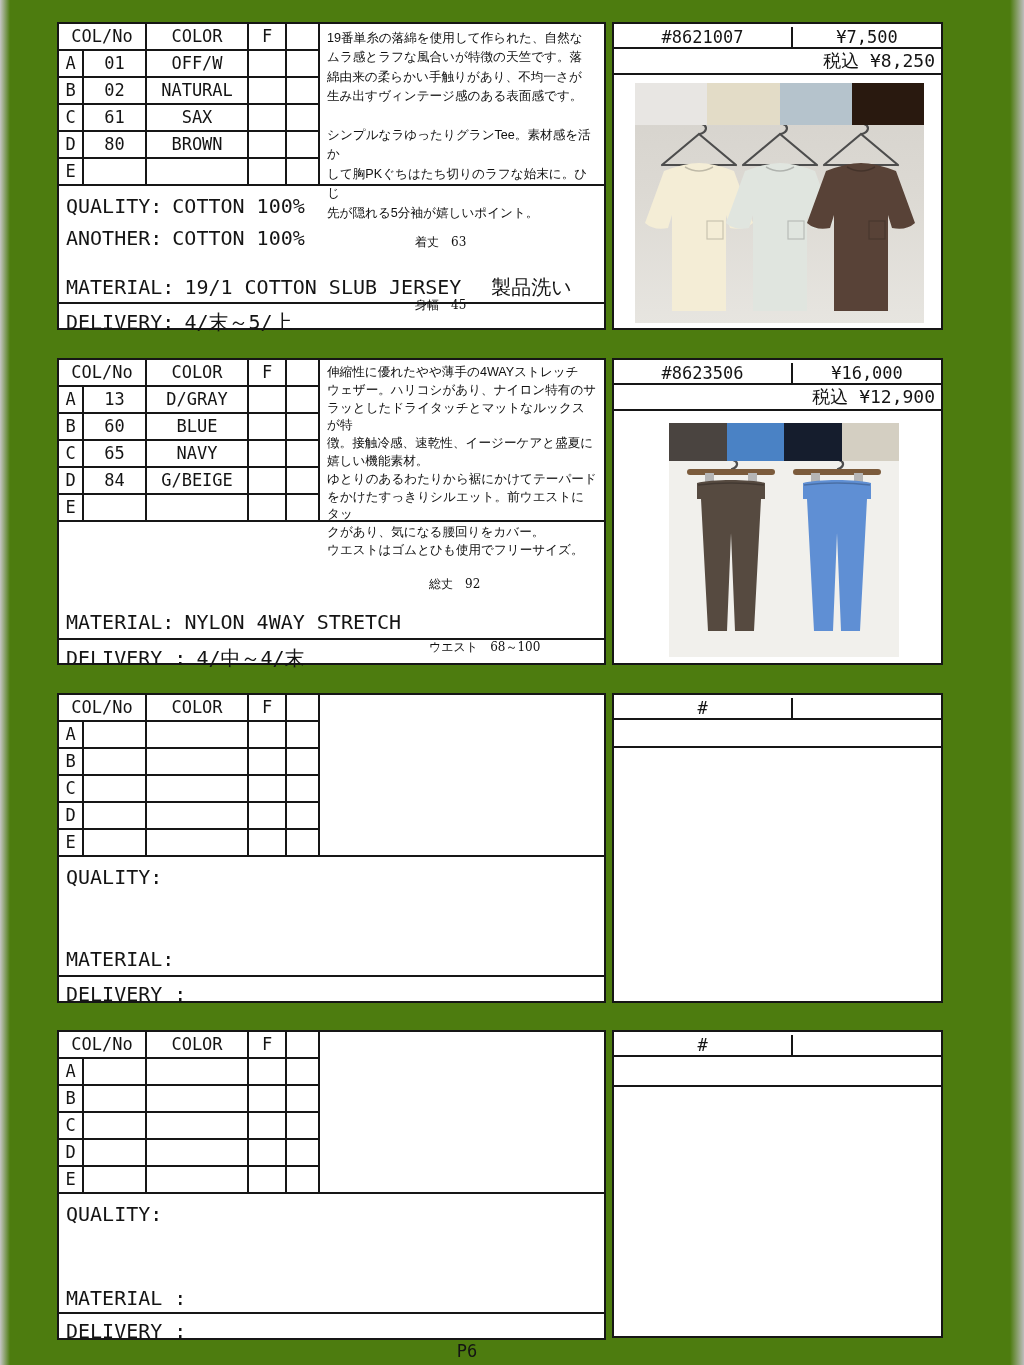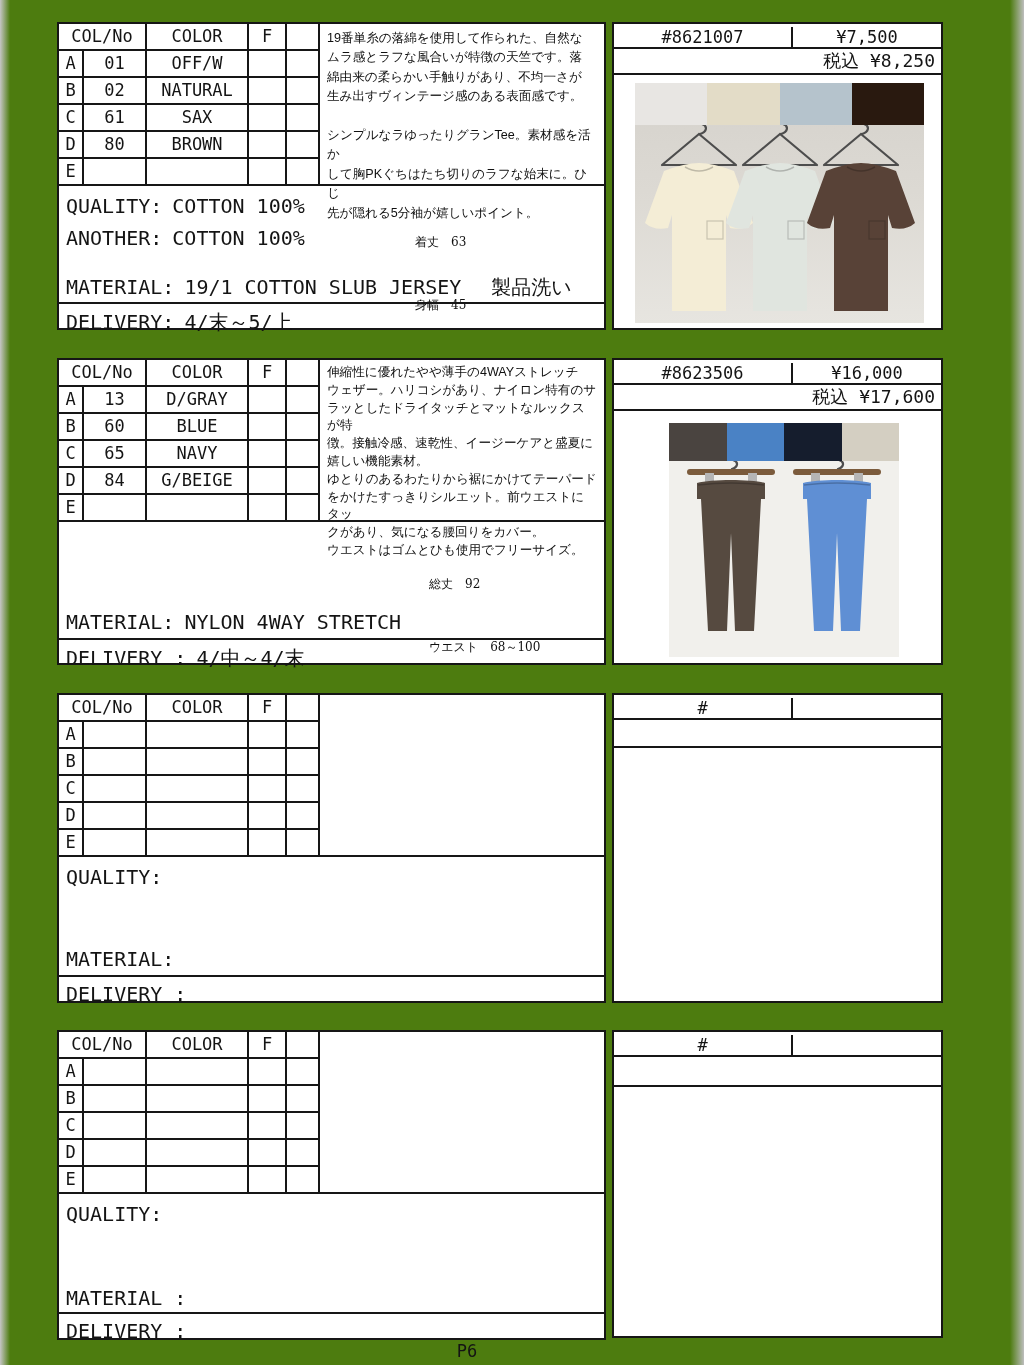--- a/index.html
+++ b/index.html
@@ -202,21 +202,21 @@
         <div>股下　64.5</div>
       </div>
       <div class="fline" style="top:250px"><span>MATERIAL:</span><span class="fval">NYLON 4WAY STRETCH</span></div>
       <div class="sep" style="top:278px"></div>
       <div class="fline" style="top:285px"><span>DELIVERY :</span><span class="fval">4/中～4/末</span></div>
     </div>
     <div class="rhead" style="top:358px">
       <div class="rnum">#8623506</div>
       <div class="rprice">¥16,000</div>
     </div>
-    <div class="rtax" style="top:385px;height:26px">税込 ¥17,600</div>
+    <div class="rtax" style="top:385px;height:26px">税込 ¥12,900</div>
     <div class="rphoto" style="top:411px;height:254px">
       <div class="ph2">
         <div class="swrow">
           <div class="sw" style="background: rgb(74, 68, 64);"></div>
           <div class="sw" style="background: rgb(74, 130, 197);"></div>
           <div class="sw" style="background: rgb(21, 29, 45);"></div>
           <div class="sw" style="background: rgb(212, 207, 194);"></div>
         </div>
         <svg width="230" height="196" viewBox="0 0 230 196">
           <g transform="translate(62,0)" fill="#564a40">

